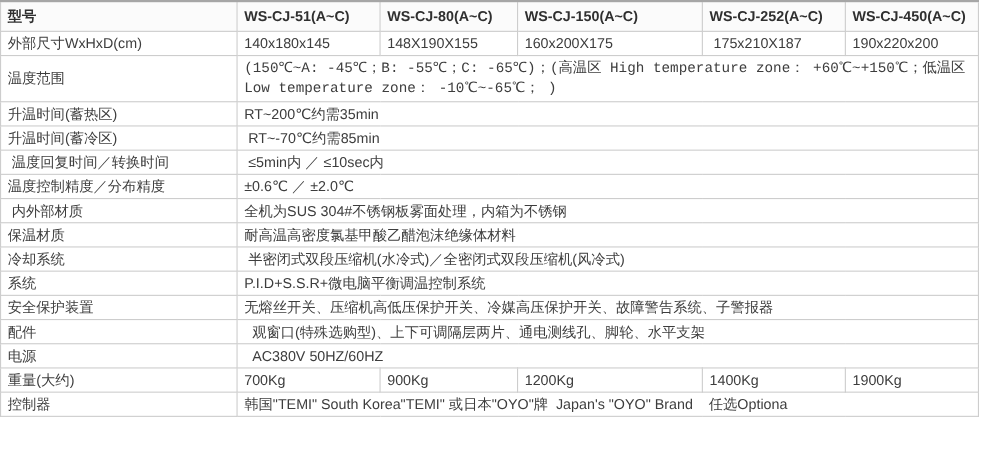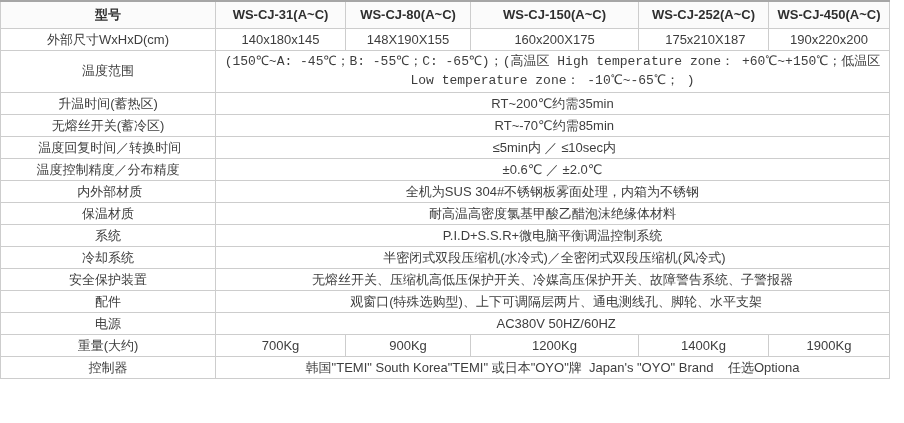--- a/index.html
+++ b/index.html
@@ -21,21 +21,21 @@
   }
   col.c0{width:215px}
   col.c1{width:130px}
   col.c2{width:125px}
   col.c3{width:168px}
   col.c4{width:130px}
   col.c5{width:121px}
   th,td{
     border:1px solid #cdcdcd;
     padding:1px 6px;
-    text-align:center;
+    text-align:left;
     vertical-align:middle;
     white-space:normal;
     overflow:hidden;
     line-height:19px;
   }
   thead tr{height:27px;}
   thead th{
     font-weight:bold;
     color:#2f2f2f;
     background:#fbfbfb;
@@ -53,21 +53,21 @@
     <col class="c0">
       <col class="c1">
       <col class="c2">
       <col class="c3">
       <col class="c4">
       <col class="c5">
   </colgroup>
   <thead>
     <tr>
       <th>型号</th>
-      <th>WS-CJ-31(A~C)</th>
+      <th>WS-CJ-51(A~C)</th>
       <th>WS-CJ-80(A~C)</th>
       <th>WS-CJ-150(A~C)</th>
       <th>WS-CJ-252(A~C)</th>
       <th>WS-CJ-450(A~C)</th>
     </tr>
   </thead>
   <tbody>
     <tr>
       <td class="lbl">外部尺寸WxHxD(cm)</td>
       <td>140x180x145</td>
@@ -78,46 +78,46 @@
     </tr>
     <tr class="tall">
       <td class="lbl">温度范围</td>
       <td colspan="5">(150℃~A: -45℃；B: -55℃；C: -65℃)；(高温区 High temperature zone： +60℃~+150℃；低温区 Low temperature zone： -10℃~-65℃； )</td>
     </tr>
     <tr>
       <td class="lbl">升温时间(蓄热区)</td>
       <td colspan="5">RT~200℃约需35min</td>
     </tr>
     <tr>
-      <td class="lbl">无熔丝开关(蓄冷区)</td>
+      <td class="lbl">升温时间(蓄冷区)</td>
       <td colspan="5">&nbsp;RT~-70℃约需85min</td>
     </tr>
     <tr>
       <td class="lbl">&nbsp;温度回复时间／转换时间</td>
       <td colspan="5">&nbsp;≤5min内 ／ ≤10sec内</td>
     </tr>
     <tr>
       <td class="lbl">温度控制精度／分布精度</td>
       <td colspan="5">±0.6℃ ／ ±2.0℃</td>
     </tr>
     <tr>
       <td class="lbl">&nbsp;内外部材质</td>
       <td colspan="5">全机为SUS 304#不锈钢板雾面处理，内箱为不锈钢</td>
     </tr>
     <tr>
       <td class="lbl">保温材质</td>
       <td colspan="5">耐高温高密度氯基甲酸乙醋泡沫绝缘体材料</td>
     </tr>
     <tr>
+      <td class="lbl">冷却系统</td>
+      <td colspan="5">&nbsp;半密闭式双段压缩机(水冷式)／全密闭式双段压缩机(风冷式)</td>
+    </tr>
+    <tr>
       <td class="lbl">系统</td>
       <td colspan="5">P.I.D+S.S.R+微电脑平衡调温控制系统</td>
-    </tr>
-    <tr>
-      <td class="lbl">冷却系统</td>
-      <td colspan="5">&nbsp;半密闭式双段压缩机(水冷式)／全密闭式双段压缩机(风冷式)</td>
     </tr>
     <tr>
       <td class="lbl">安全保护装置</td>
       <td colspan="5">无熔丝开关、压缩机高低压保护开关、冷媒高压保护开关、故障警告系统、子警报器</td>
     </tr>
     <tr>
       <td class="lbl">配件</td>
       <td colspan="5">&nbsp;&nbsp;观窗口(特殊选购型)、上下可调隔层两片、通电测线孔、脚轮、水平支架</td>
     </tr>
     <tr>

